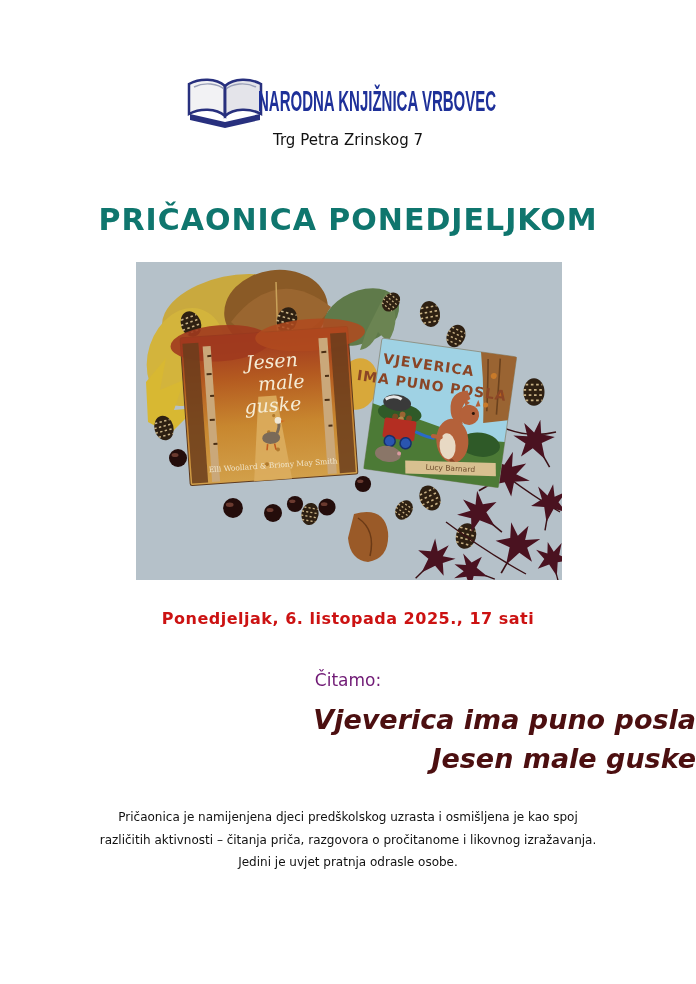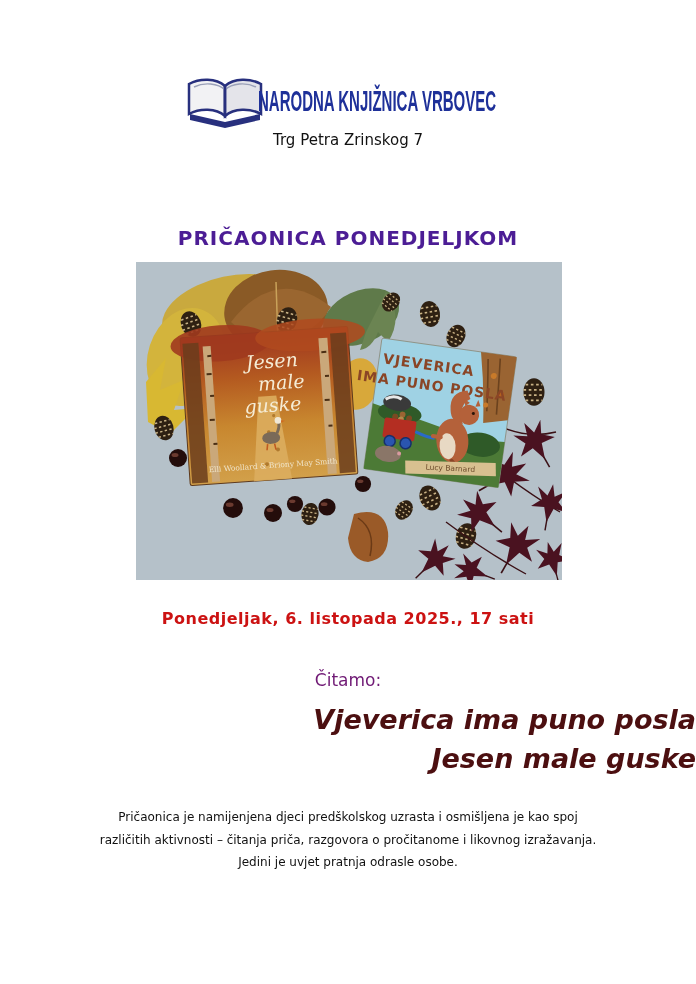--- a/index.html
+++ b/index.html
@@ -15,21 +15,21 @@
   .logo-text{
     left:258px;top:84px;font-size:30px;font-weight:bold;color:#1e3099;
     letter-spacing:0px;white-space:nowrap;
     transform:scaleX(0.5);transform-origin:left center;
     font-family:"Liberation Sans", sans-serif;
   }
   .address{top:131px;font-size:15px;color:#111;}
 
   
   .poster-title{
-    top:226px;font-size:20px;font-weight:bold;color:#4c1d95;letter-spacing:1px;
+    top:202px;font-size:30px;font-weight:bold;color:#0f766e;letter-spacing:1px;
   }
 
   
   .photo{left:136px;top:262px;width:426px;height:318px;background:#b5c1c9;}
   .photo svg{display:block;}
 
   
   .event-date{top:609px;font-size:16px;font-weight:bold;color:#cc1212;letter-spacing:0.5px;}
   .reading-label{top:670px;font-size:17px;color:#701a75;}
   .reading-titles{

